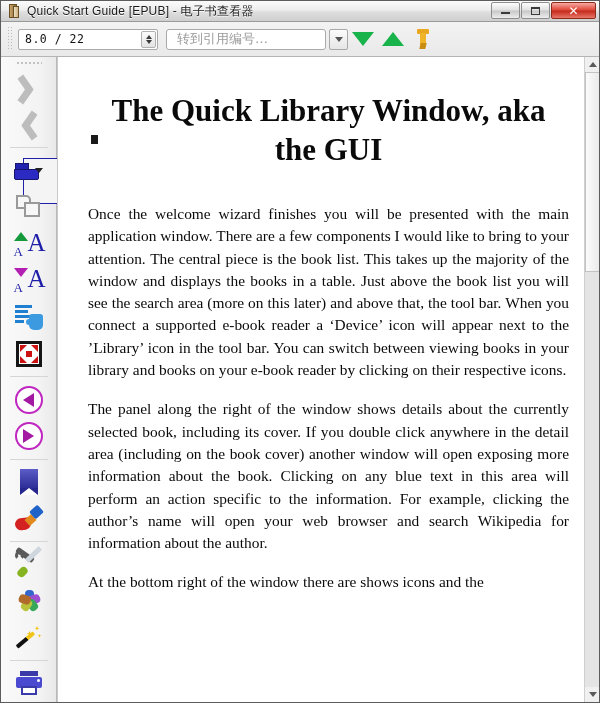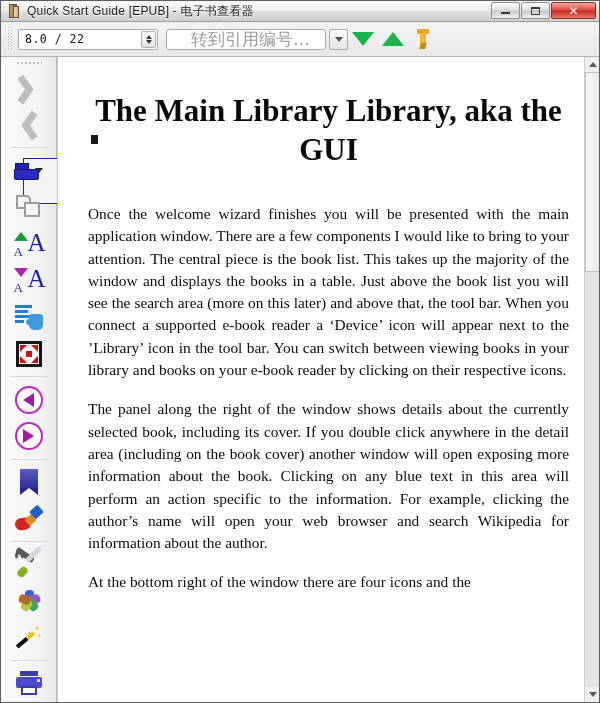--- a/index.html
+++ b/index.html
@@ -75,21 +75,21 @@
     display:flex;flex-direction:column;align-items:center;justify-content:center;
   }
   .tri-u{width:0;height:0;border-left:3.5px solid transparent;border-right:3.5px solid transparent;border-bottom:4px solid #3a3a3a;margin-bottom:1px;}
   .tri-d{width:0;height:0;border-left:3.5px solid transparent;border-right:3.5px solid transparent;border-top:4px solid #3a3a3a;}
   .tinput{
     height:21px;box-sizing:border-box;background:#ffffff;
     border:1px solid #a9a9a9;border-radius:3px;
     display:flex;align-items:center;position:relative;
   }
   .tinput .ph{
-    font-size:17px;color:#9a9a9a;padding-left:24px;white-space:nowrap;
+    font-size:13px;color:#9a9a9a;padding-left:10px;white-space:nowrap;
     font-family:"DejaVu Sans",sans-serif;
   }
   #goto-input{width:160px;margin-left:8px;}
   #search-input{width:160px;margin-left:8px;flex:1 1 auto;max-width:165px;}
   .clear-btn{
     position:absolute;right:6px;top:4px;width:13px;height:13px;border-radius:3px;
     background:#1c1c1c;display:flex;align-items:center;justify-content:center;
   }
   .clear-btn span{color:#fff;font-size:9px;line-height:1;font-family:"DejaVu Sans",sans-serif;font-weight:bold;}
   .dd-btn{
@@ -438,24 +438,24 @@
           <span class="top"></span>
             <span class="mid"></span>
             <span class="dot"></span>
             <span class="pap"></span>
         </div>
       </div>
     </div>
 
     <div class="content">
       <div class="page">
-        <h1>The Main Library Library, aka the GUI</h1>
+        <h1>The Quick Library Window, aka the GUI</h1>
         <p>Once the welcome wizard finishes you will be presented with the main application window. There are a few components I would like to bring to your attention. The central piece is the book list. This takes up the majority of the window and displays the books in a table. Just above the book list you will see the search area (more on this later) and above that, the tool bar. When you connect a supported e-book reader a ‘Device’ icon will appear next to the ’Library’ icon in the tool bar. You can switch between viewing books in your library and books on your e-book reader by clicking on their respective icons.</p>
         <p>The panel along the right of the window shows details about the currently selected book, including its cover. If you double click anywhere in the detail area (including on the book cover) another window will open exposing more information about the book. Clicking on any blue text in this area will perform an action specific to the information. For example, clicking the author’s name will open your web browser and search Wikipedia for information about the author.</p>
-        <p>At the bottom right of the window there are four icons and the</p>
+        <p>At the bottom right of the window there are shows icons and the</p>
       </div>
       <div class="marker"></div>
 
       <div class="vscroll">
         <div class="sb-arrow">
           <div class="sb-up"></div>
         </div>
         <div class="sb-track">
           <div class="sb-thumb" style="top: 0px; height: 200px;"></div>
         </div>

